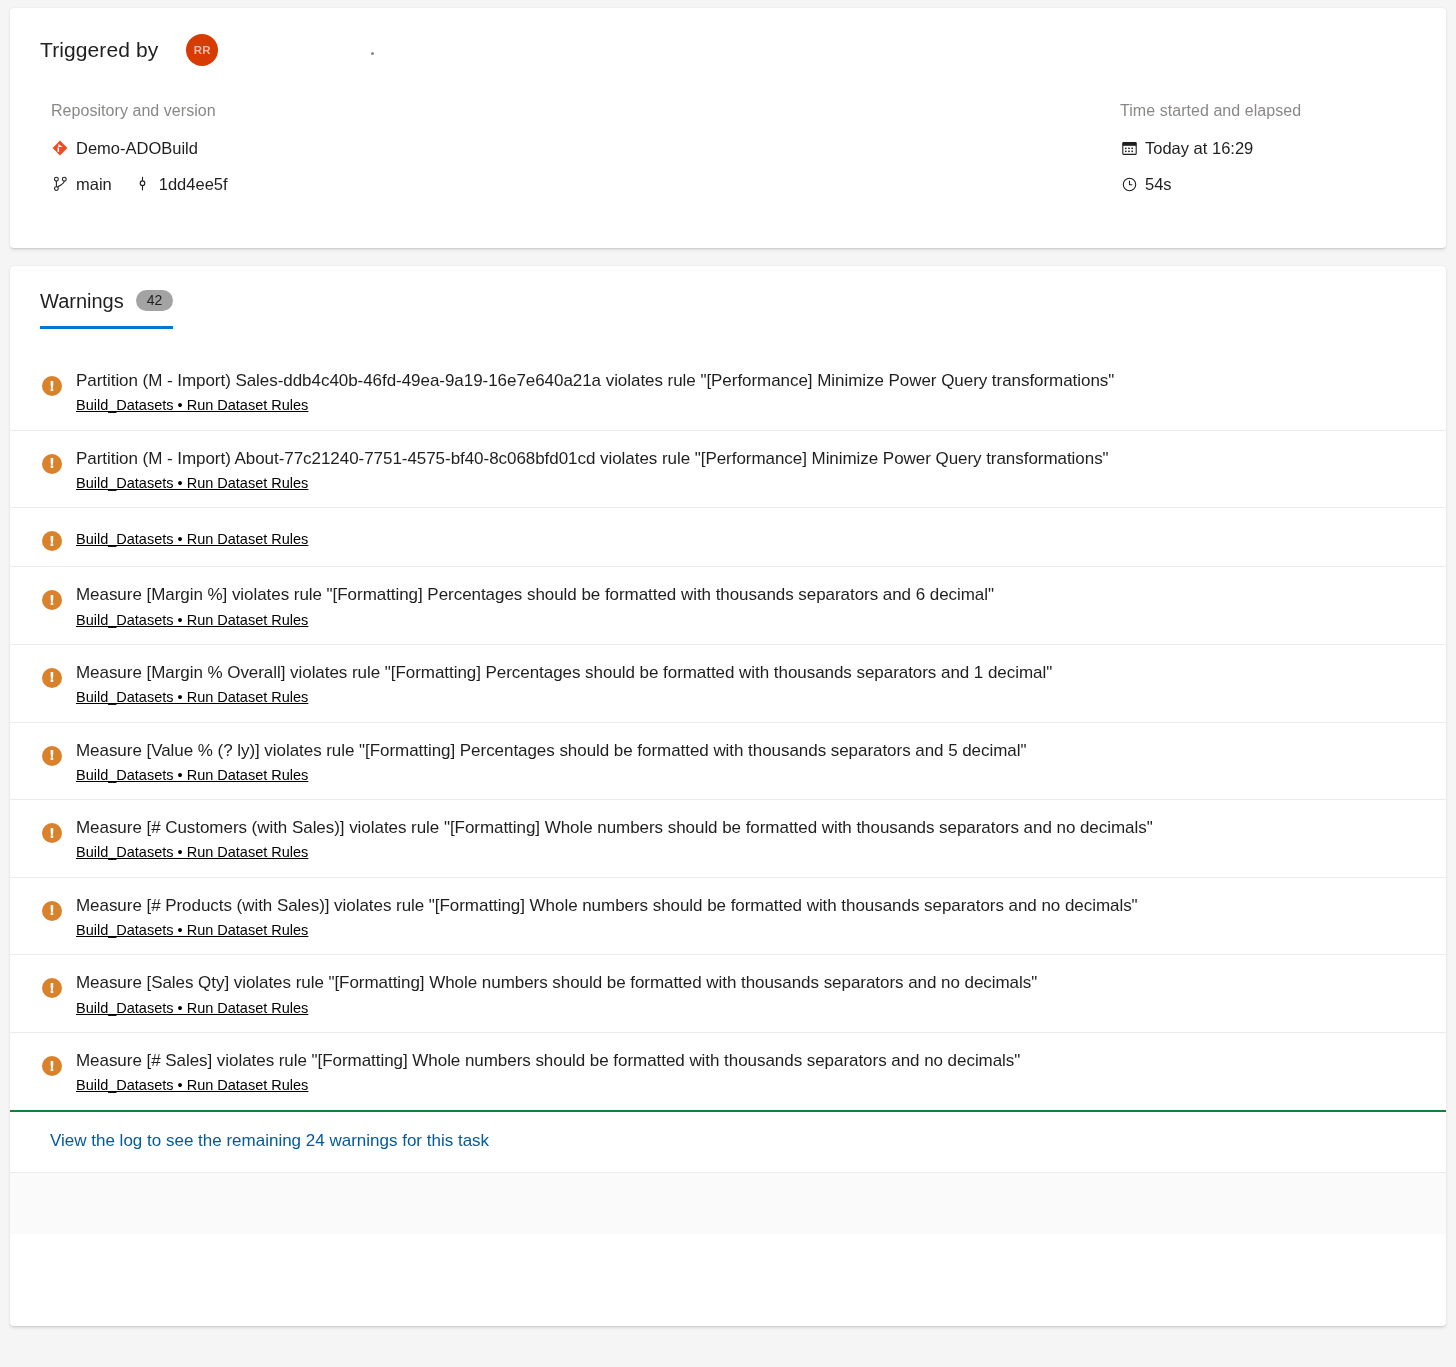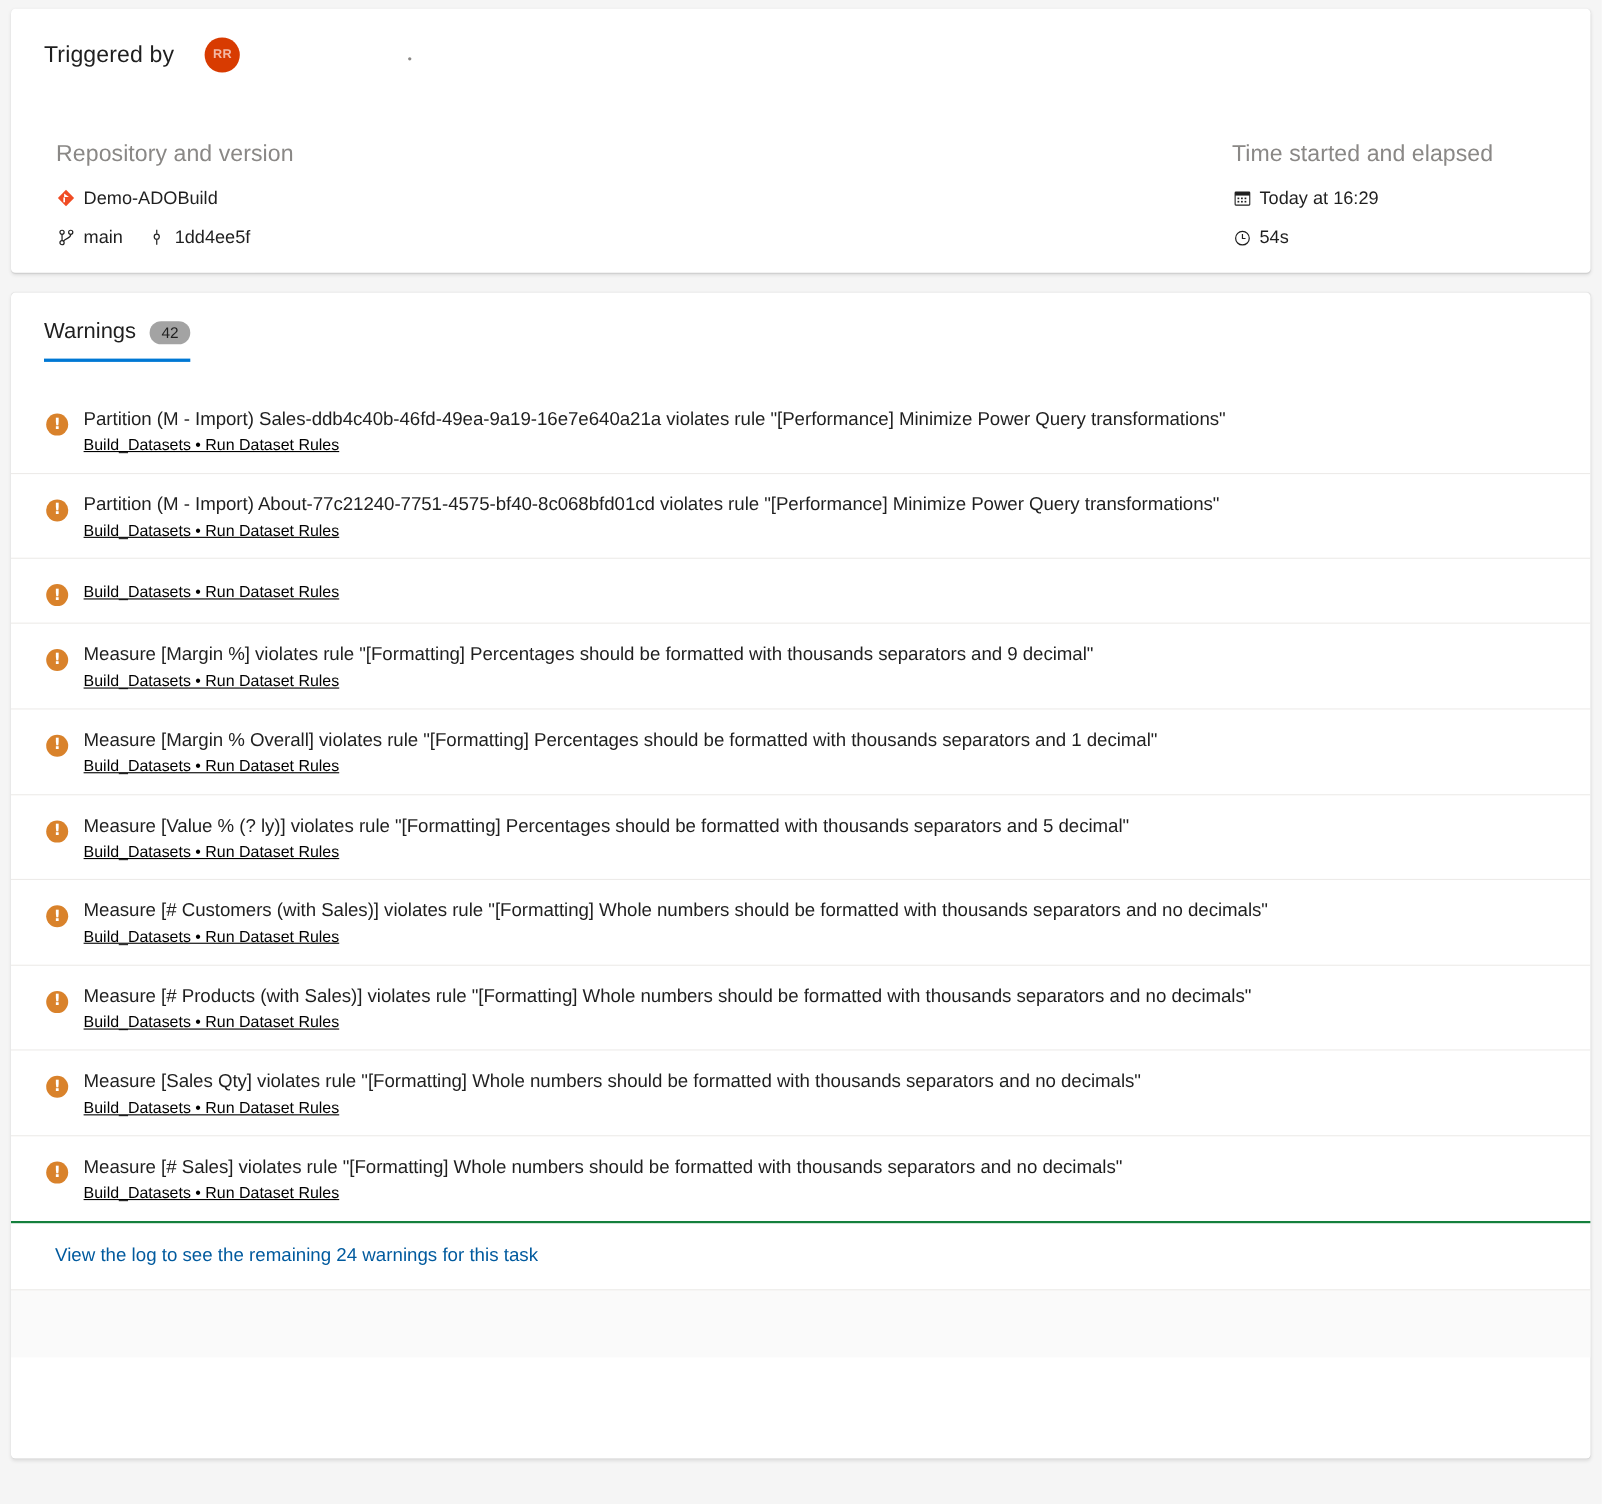--- a/index.html
+++ b/index.html
@@ -68,26 +68,25 @@
   }
 
   
   .meta-grid {
     display: flex;
     margin-top: 32px;
   }
   .meta-col-left { width: 1075px; padding-left: 11px; }
   .meta-col-right { flex: 1; padding-left: 5px; }
   .meta-head {
-    font-size: 21px;
+    font-size: 16px;
     color: #8a8886;
     font-weight: 400;
     margin-bottom: 13px;
     letter-spacing: 0.05px;
-    margin-top: 26px;
   }
   .meta-line {
     display: flex;
     align-items: center;
     font-size: 16.5px;
     color: #1f1f1f;
     height: 30px;
   }
   .meta-line + .meta-line { margin-top: 6px; }
   .meta-ico {
@@ -106,21 +105,21 @@
     margin-top: 18px;
     padding: 0;
     overflow: hidden;
     min-height: 1060px;
   }
   .tabbar {
     padding: 24px 30px 0 30px;
   }
   .tab {
     display: inline-flex;
-    align-items: flex-end;
+    align-items: flex-start;
     gap: 12px;
     padding-bottom: 13px;
     border-bottom: 3px solid #0078d4;
     cursor: pointer;
   }
   .tab-label {
     font-size: 20px;
     color: #1f1f1f;
     font-weight: 400;
   }
@@ -331,21 +330,21 @@
         <div class="warn-body">
           <div class="warn-sub">Build_Datasets • Run Dataset Rules</div>
         </div>
       </div>
 
       <div class="warn-row">
         <span class="warn-icon">
           <span class="bang">!</span>
         </span>
         <div class="warn-body">
-          <div class="warn-msg">Measure [Margin %] violates rule "[Formatting] Percentages should be formatted with thousands separators and 9 decimal"</div>
+          <div class="warn-msg">Measure [Margin %] violates rule "[Formatting] Percentages should be formatted with thousands separators and 6 decimal"</div>
           <div class="warn-sub">Build_Datasets • Run Dataset Rules</div>
         </div>
       </div>
 
       <div class="warn-row">
         <span class="warn-icon">
           <span class="bang">!</span>
         </span>
         <div class="warn-body">
           <div class="warn-msg">Measure [Margin % Overall] violates rule "[Formatting] Percentages should be formatted with thousands separators and 1 decimal"</div>

